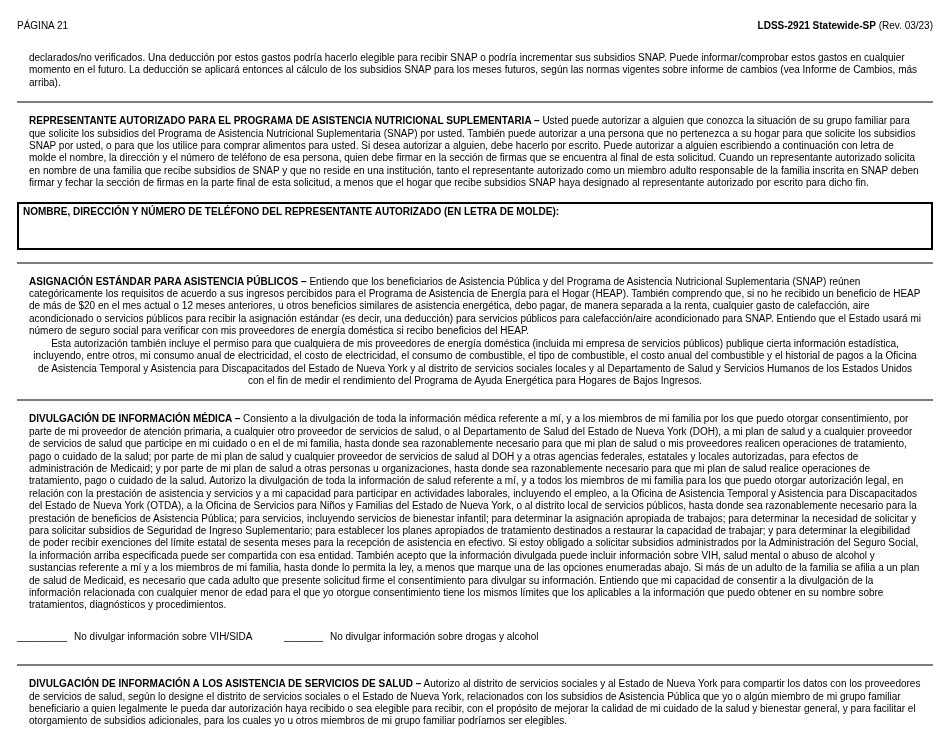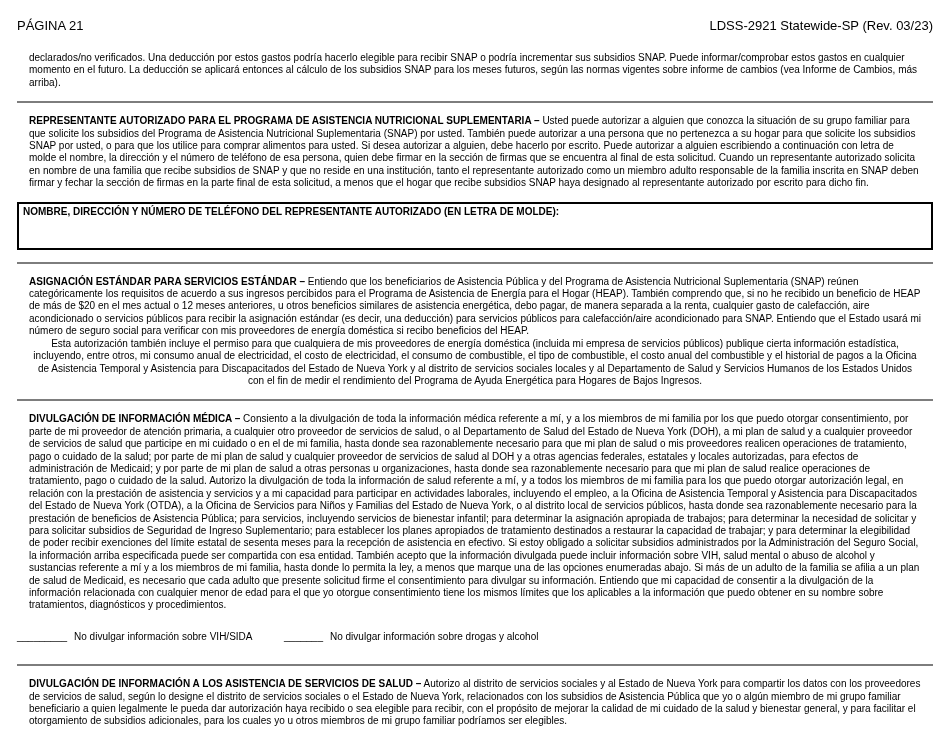--- a/index.html
+++ b/index.html
@@ -13,24 +13,24 @@
     font-size: 10px;
     line-height: 12.4px;
     overflow: hidden;
   }
   .page { padding: 0 17px; }
   .header {
     display: flex;
     justify-content: space-between;
     align-items: baseline;
     padding-top: 21px;
-    font-size: 13px;
+    font-size: 10px;
     line-height: 9px;
   }
-  .form-id b { font-weight: normal; }
+  .form-id b { font-weight: bold; }
   .form-id .rev { font-weight: normal; }
   p.sec { margin: 12px; }
   p.intro { margin-top: 22px; }
   b.sec-head { font-weight: bold; }
   hr.rule {
     border: none;
     border-top: 2px solid #7d7d7d;
     margin: 5px 0 6px 0;
   }
   hr.rule-after-box { margin: 12px 0 7px 0; }
@@ -69,21 +69,21 @@
     <span>Usted puede autorizar a alguien que conozca la situación de su grupo familiar para que solicite los subsidios del Programa de Asistencia Nutricional Suplementaria (SNAP) por usted. También puede autorizar a una persona que no pertenezca a su hogar para que solicite los subsidios SNAP por usted, o para que los utilice para comprar alimentos para usted. Si desea autorizar a alguien, debe hacerlo por escrito. Puede autorizar a alguien escribiendo a continuación con letra de molde el nombre, la dirección y el número de teléfono de esa persona, quien debe firmar en la sección de firmas que se encuentra al final de esta solicitud. Cuando un representante autorizado solicita en nombre de una familia que recibe subsidios de SNAP y que no reside en una institución, tanto el representante autorizado como un miembro adulto responsable de la familia inscrita en SNAP deben firmar y fechar la sección de firmas en la parte final de esta solicitud, a menos que el hogar que recibe subsidios SNAP haya designado al representante autorizado por escrito para dicho fin.</span>
   </p>
 
   <div class="rep-box">
     <b>NOMBRE, DIRECCIÓN Y NÚMERO DE TELÉFONO DEL REPRESENTANTE AUTORIZADO (EN LETRA DE MOLDE):</b>
   </div>
 
   <hr class="rule rule-after-box">
 
   <p class="sec">
-    <b class="sec-head">ASIGNACIÓN ESTÁNDAR PARA SERVICIOS ESTÁNDAR –</b>
+    <b class="sec-head">ASIGNACIÓN ESTÁNDAR PARA ASISTENCIA PÚBLICOS –</b>
     <span>Entiendo que los beneficiarios de Asistencia Pública y del Programa de Asistencia Nutricional Suplementaria (SNAP) reúnen categóricamente los requisitos de acuerdo a sus ingresos percibidos para el Programa de Asistencia de Energía para el Hogar (HEAP). También comprendo que, si no he recibido un beneficio de HEAP de más de $20 en el mes actual o 12 meses anteriores, u otros beneficios similares de asistencia energética, debo pagar, de manera separada a la renta, cualquier gasto de calefacción, aire acondicionado o servicios públicos para recibir la asignación estándar (es decir, una deducción) para servicios públicos para calefacción/aire acondicionado para SNAP. Entiendo que el Estado usará mi número de seguro social para verificar con mis proveedores de energía doméstica si recibo beneficios del HEAP.</span>
     <span class="block-para">Esta autorización también incluye el permiso para que cualquiera de mis proveedores de energía doméstica (incluida mi empresa de servicios públicos) publique cierta información estadística, incluyendo, entre otros, mi consumo anual de electricidad, el costo de electricidad, el consumo de combustible, el tipo de combustible, el costo anual del combustible y el historial de pagos a la Oficina de Asistencia Temporal y Asistencia para Discapacitados del Estado de Nueva York y al distrito de servicios sociales locales y al Departamento de Salud y Servicios Humanos de los Estados Unidos con el fin de medir el rendimiento del Programa de Ayuda Energética para Hogares de Bajos Ingresos.</span>
   </p>
 
   <hr class="rule rule-mid">
 
   <p class="sec">
     <b class="sec-head">DIVULGACIÓN DE INFORMACIÓN MÉDICA –</b>
     <span>Consiento a la divulgación de toda la información médica referente a mí, y a los miembros de mi familia por los que puedo otorgar consentimiento, por parte de mi proveedor de atención primaria, a cualquier otro proveedor de servicios de salud, o al Departamento de Salud del Estado de Nueva York (DOH), a mi plan de salud y a cualquier proveedor de servicios de salud que participe en mi cuidado o en el de mi familia, hasta donde sea razonablemente necesario para que mi plan de salud o mis proveedores realicen operaciones de tratamiento, pago o cuidado de la salud; por parte de mi plan de salud y cualquier proveedor de servicios de salud al DOH y a otras agencias federales, estatales y locales autorizadas, para efectos de administración de Medicaid; y por parte de mi plan de salud a otras personas u organizaciones, hasta donde sea razonablemente necesario para que mi plan de salud realice operaciones de tratamiento, pago o cuidado de la salud. Autorizo la divulgación de toda la información de salud referente a mí, y a todos los miembros de mi familia para los que puedo otorgar autorización legal, en relación con la prestación de asistencia y servicios y a mi capacidad para participar en actividades laborales, incluyendo el empleo, a la Oficina de Asistencia Temporal y Asistencia para Discapacitados del Estado de Nueva York (OTDA), a la Oficina de Servicios para Niños y Familias del Estado de Nueva York, o al distrito local de servicios públicos, hasta donde sea razonablemente necesario para la prestación de beneficios de Asistencia Pública; para servicios, incluyendo servicios de bienestar infantil; para determinar la asignación apropiada de trabajos; para determinar la necesidad de solicitar y para solicitar subsidios de Seguridad de Ingreso Suplementario; para establecer los planes apropiados de tratamiento destinados a restaurar la capacidad de trabajar; y para determinar la elegibilidad de poder recibir exenciones del límite estatal de sesenta meses para la recepción de asistencia en efectivo. Si estoy obligado a solicitar subsidios administrados por la Administración del Seguro Social, la información arriba especificada puede ser compartida con esa entidad. También acepto que la información divulgada puede incluir información sobre VIH, salud mental o abuso de alcohol y sustancias referente a mí y a los miembros de mi familia, hasta donde lo permita la ley, a menos que marque una de las opciones enumeradas abajo. Si más de un adulto de la familia se afilia a un plan de salud de Medicaid, es necesario que cada adulto que presente solicitud firme el consentimiento para divulgar su información. Entiendo que mi capacidad de consentir a la divulgación de la información relacionada con cualquier menor de edad para el que yo otorgue consentimiento tiene los mismos límites que los aplicables a la información que puedo obtener en su nombre sobre tratamientos, diagnósticos y procedimientos.</span>
   </p>

